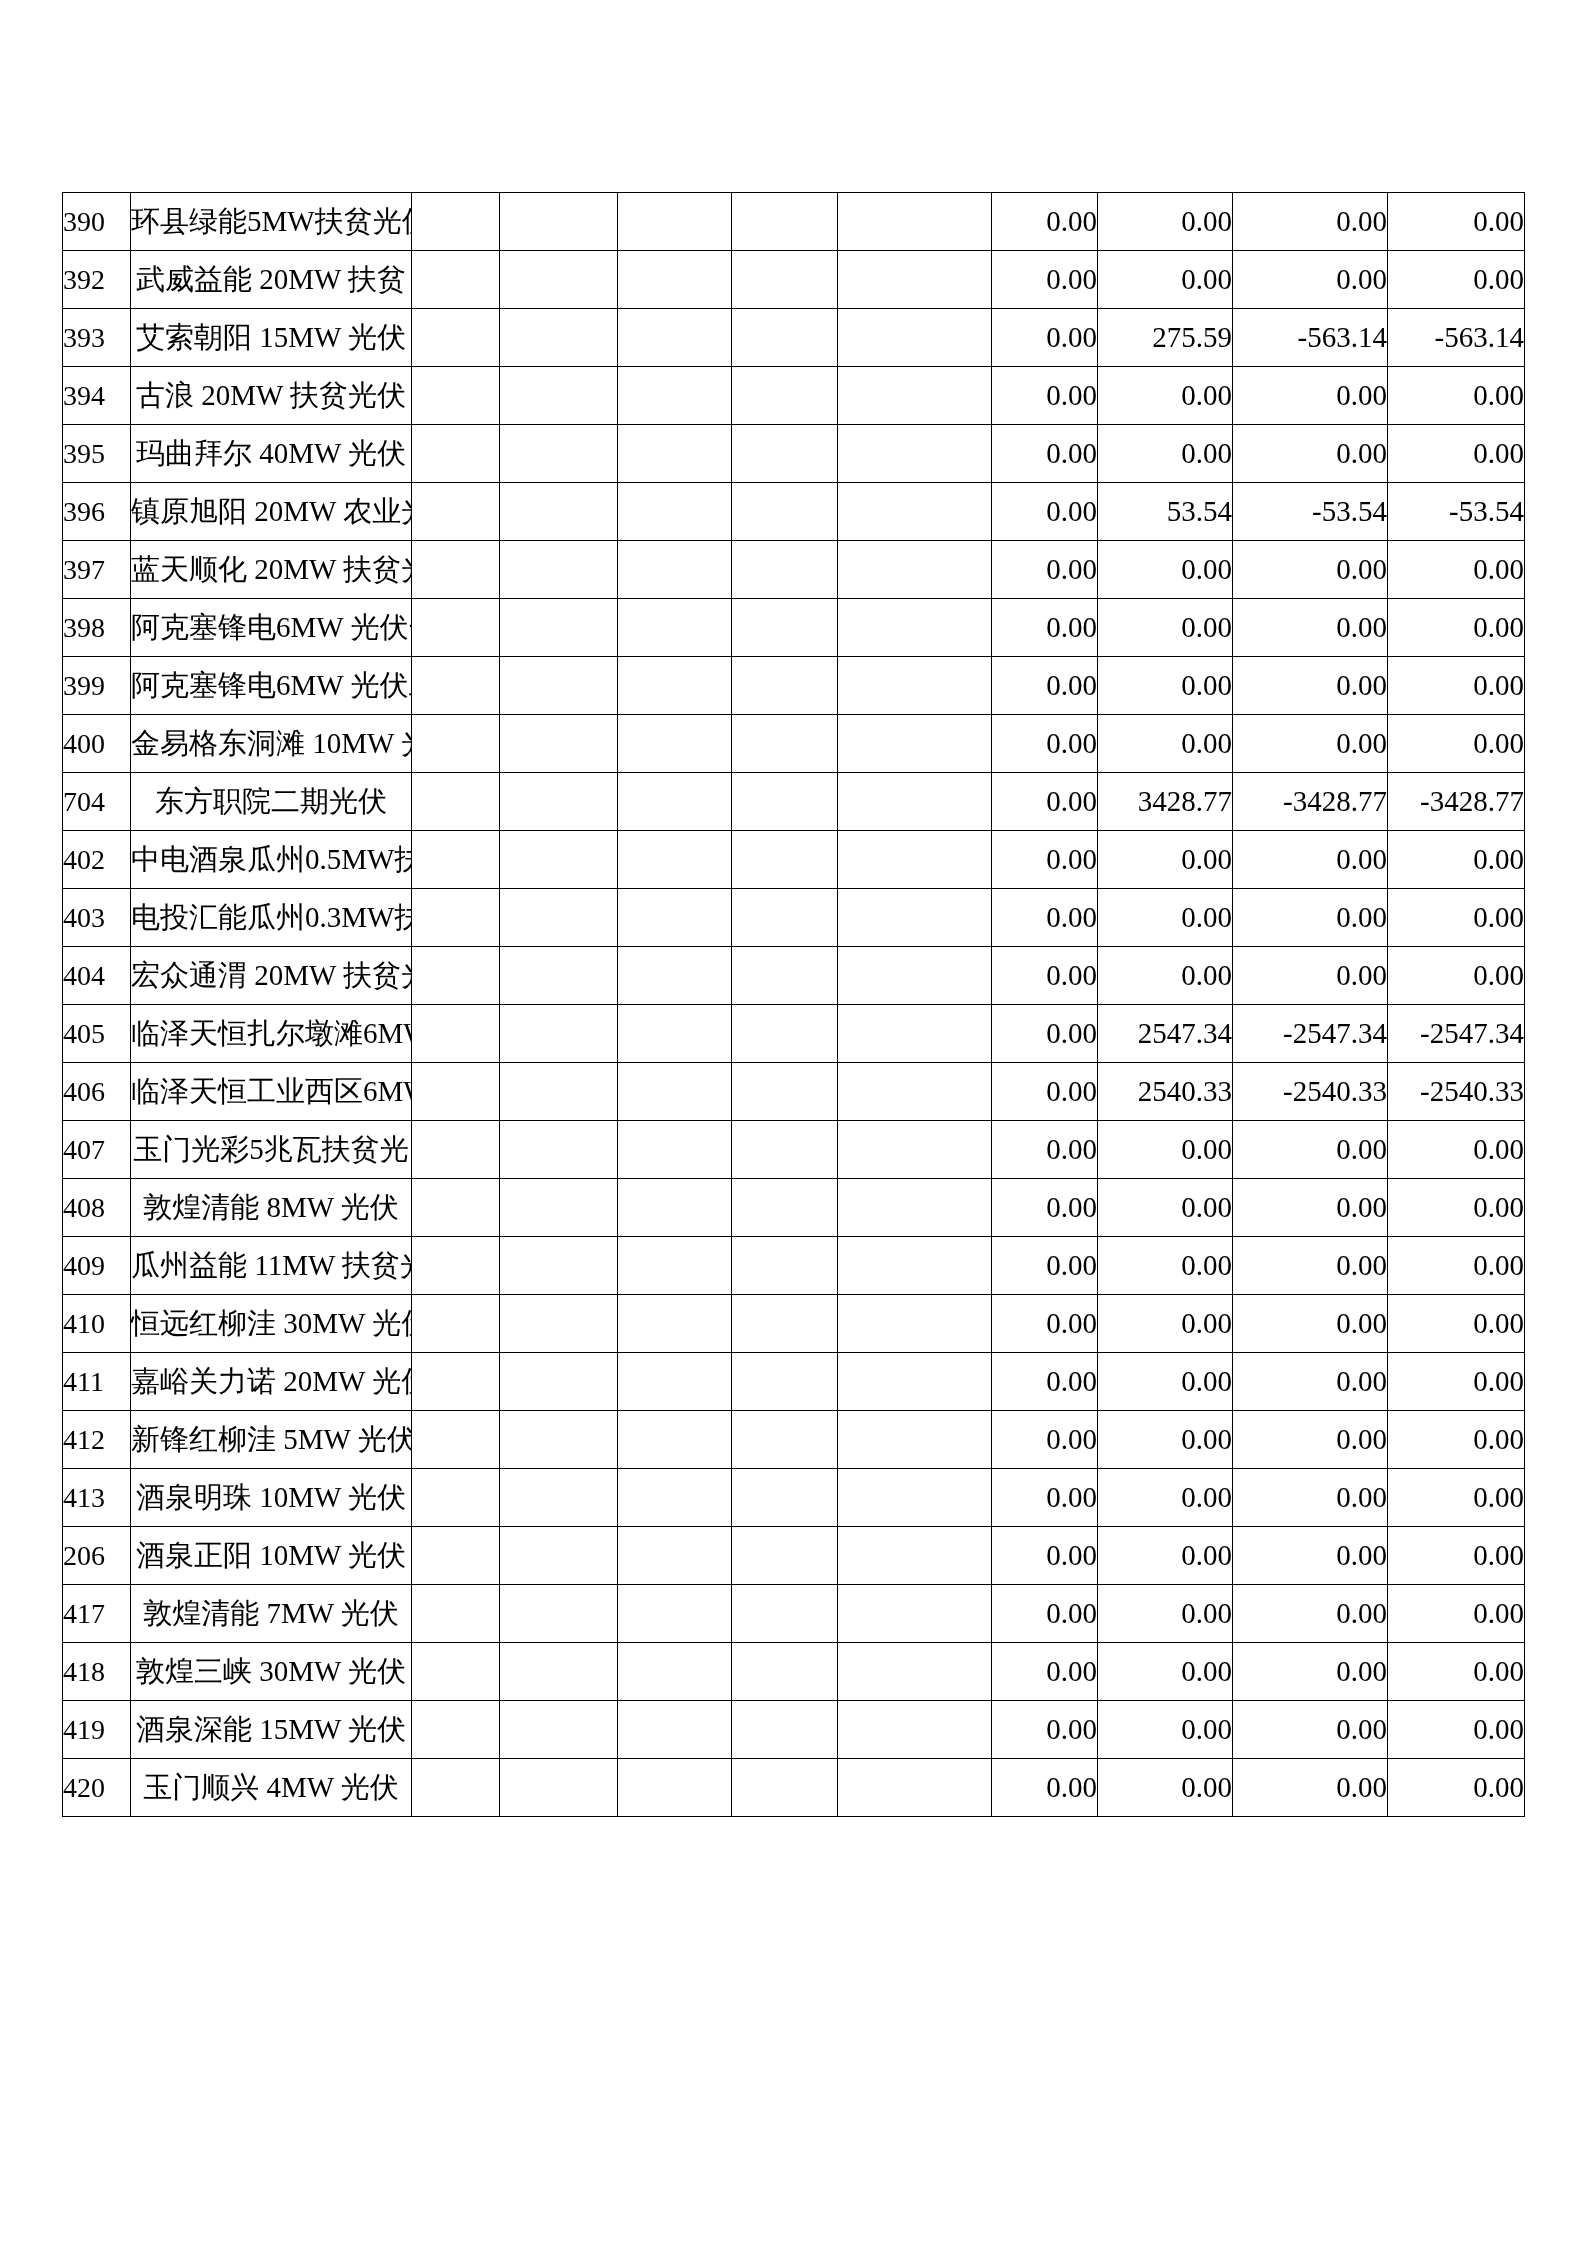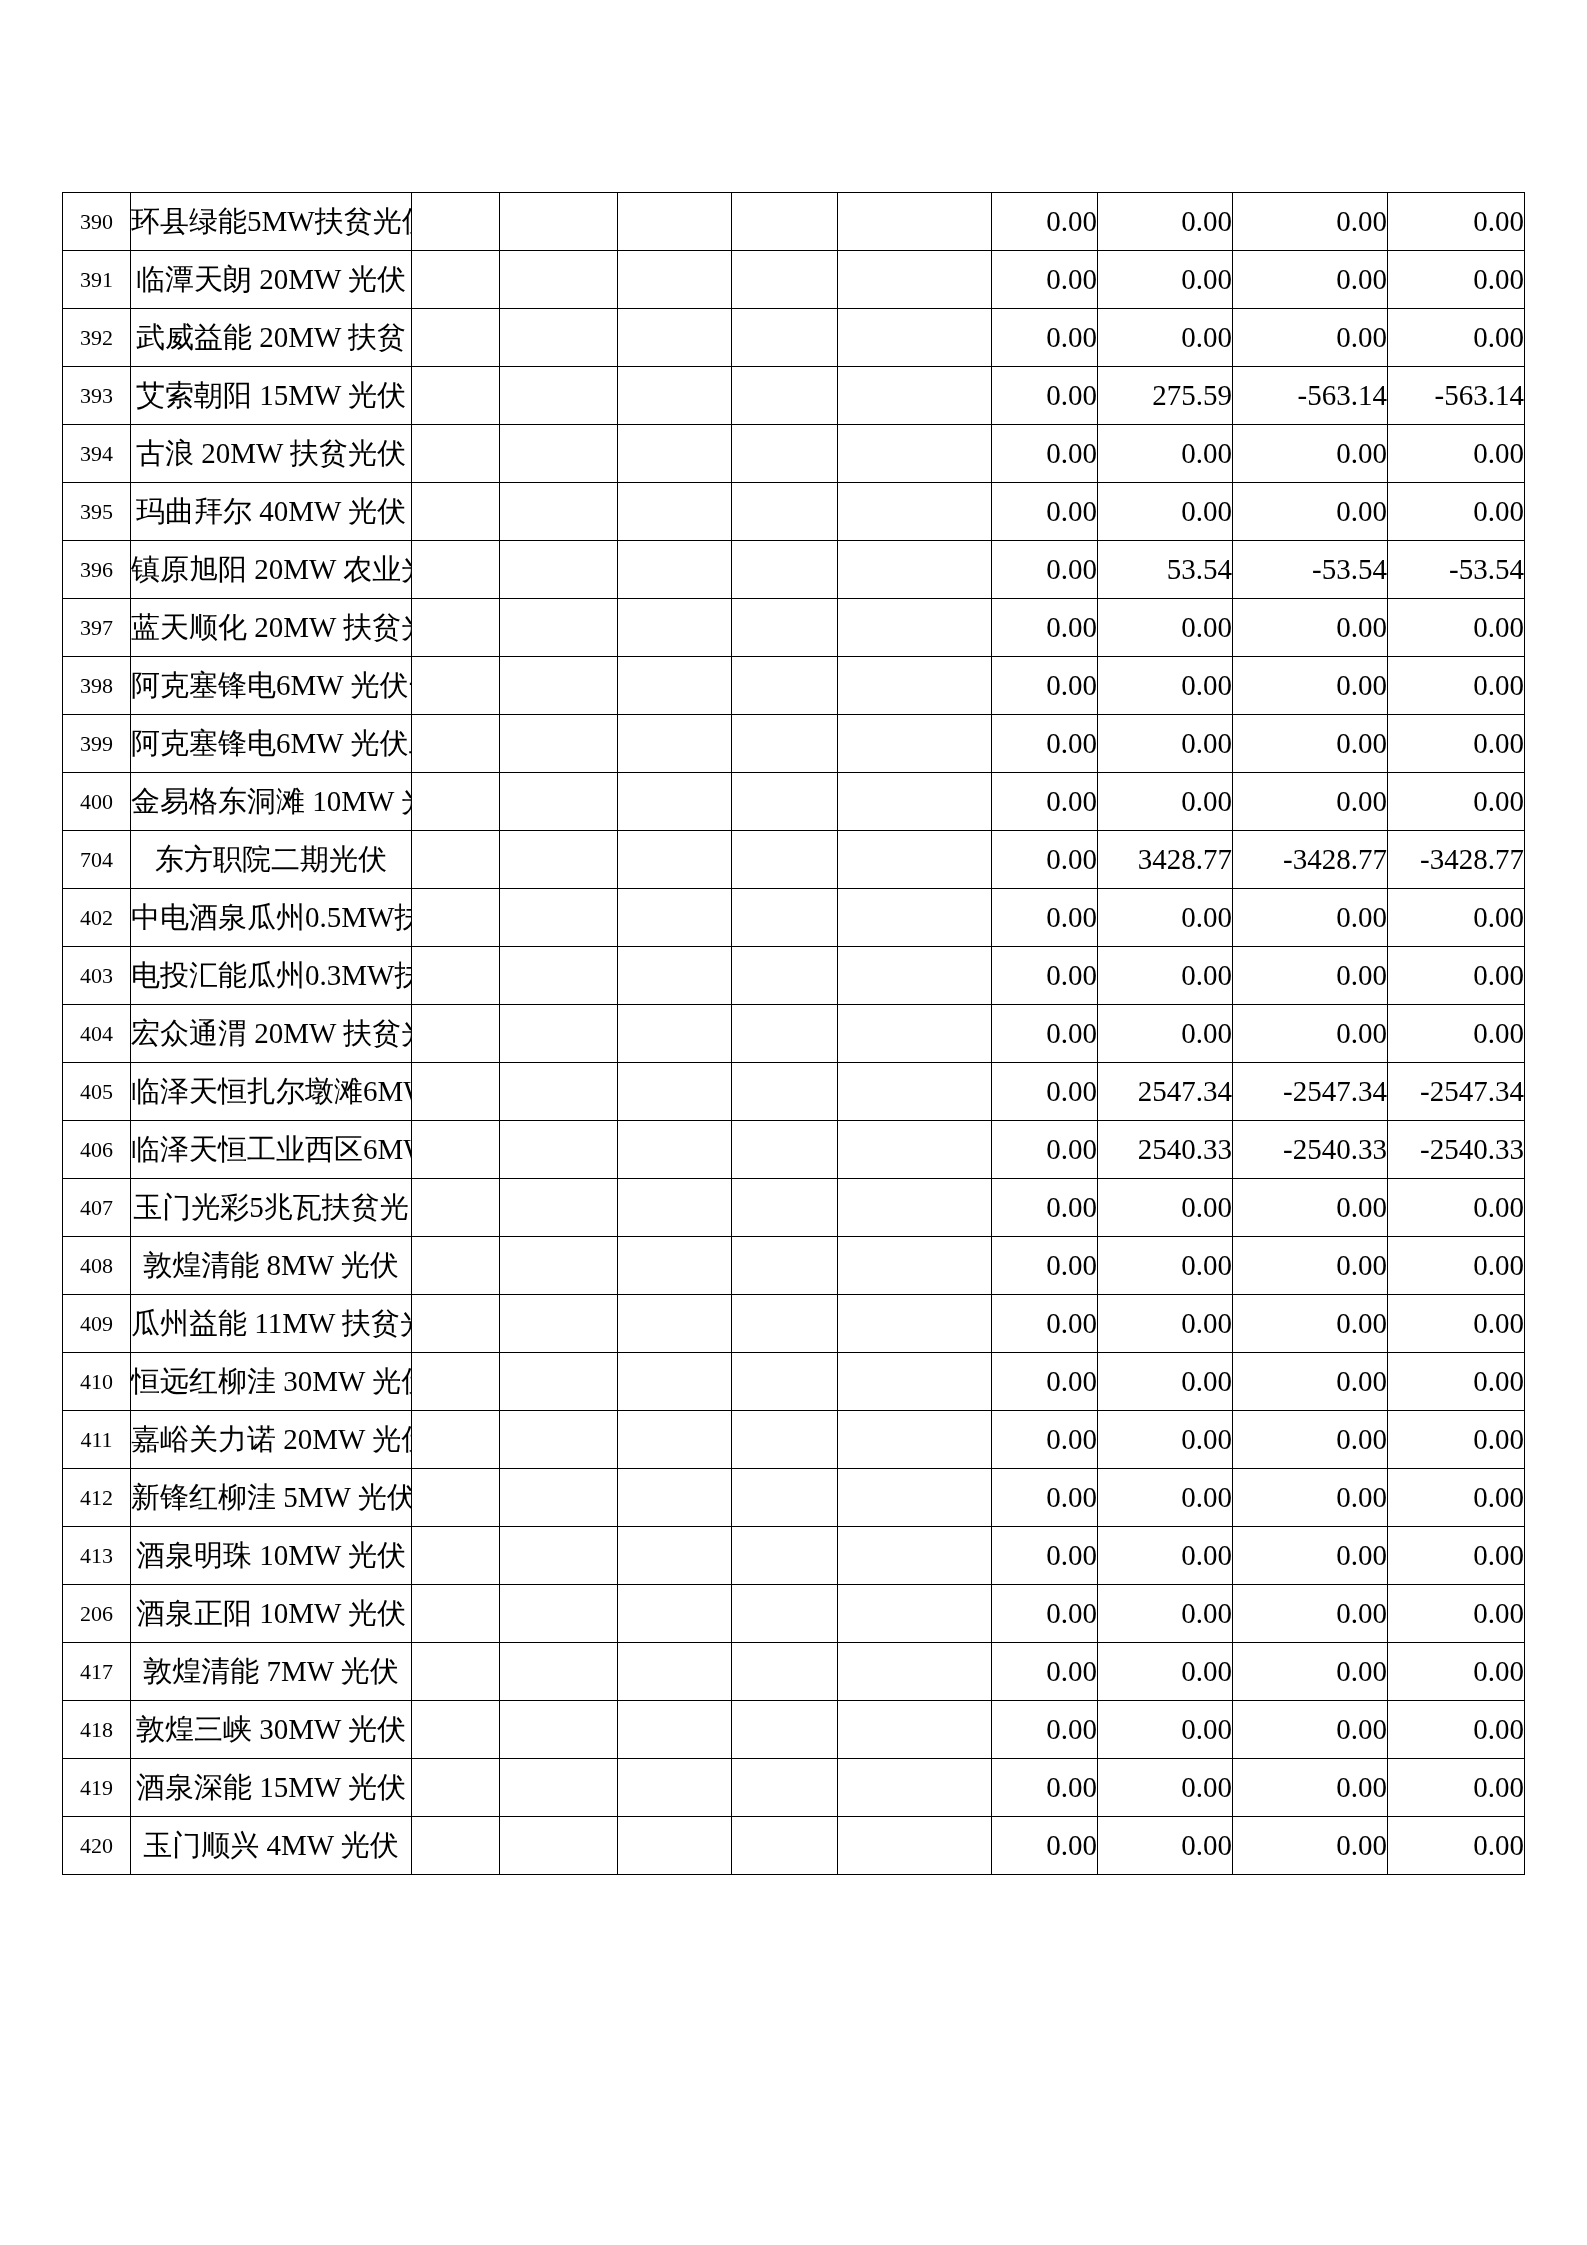--- a/index.html
+++ b/index.html
@@ -23,22 +23,22 @@
     width: 1463px;
   }
   table.sheet td {
     border: 1.5px solid #000000;
     padding: 0;
     overflow: hidden;
     height: 57px;
     vertical-align: middle;
   }
   .cell-no {
-    text-align: center;
-    font-size: 22px;
+    text-align: left;
+    font-size: 28px;
   }
   .cell-name .name-wrap {
     height: 57px;
     box-sizing: border-box;
     padding-top: 6px;
     overflow: hidden;
   }
   .name-line {
     line-height: 45px;
     font-size: 29px;
@@ -80,37 +80,20 @@
         <td class="cell-empty"></td>
         <td class="cell-empty"></td>
         <td class="cell-empty"></td>
         <td class="cell-empty"></td>
         <td class="cell-val">0.00</td>
         <td class="cell-val">0.00</td>
         <td class="cell-val">0.00</td>
         <td class="cell-val">0.00</td>
       </tr>
       <tr>
-        <td class="cell-no">391</td>
-        <td class="cell-name">
-          <div class="name-wrap">
-            <div class="name-line">临潭天朗 20MW 光伏</div>
-          </div>
-        </td>
-        <td class="cell-empty"></td>
-        <td class="cell-empty"></td>
-        <td class="cell-empty"></td>
-        <td class="cell-empty"></td>
-        <td class="cell-empty"></td>
-        <td class="cell-val">0.00</td>
-        <td class="cell-val">0.00</td>
-        <td class="cell-val">0.00</td>
-        <td class="cell-val">0.00</td>
-      </tr>
-      <tr>
         <td class="cell-no">392</td>
         <td class="cell-name">
           <div class="name-wrap">
             <div class="name-line">武威益能 20MW 扶贫</div>
           </div>
         </td>
         <td class="cell-empty"></td>
         <td class="cell-empty"></td>
         <td class="cell-empty"></td>
         <td class="cell-empty"></td>

